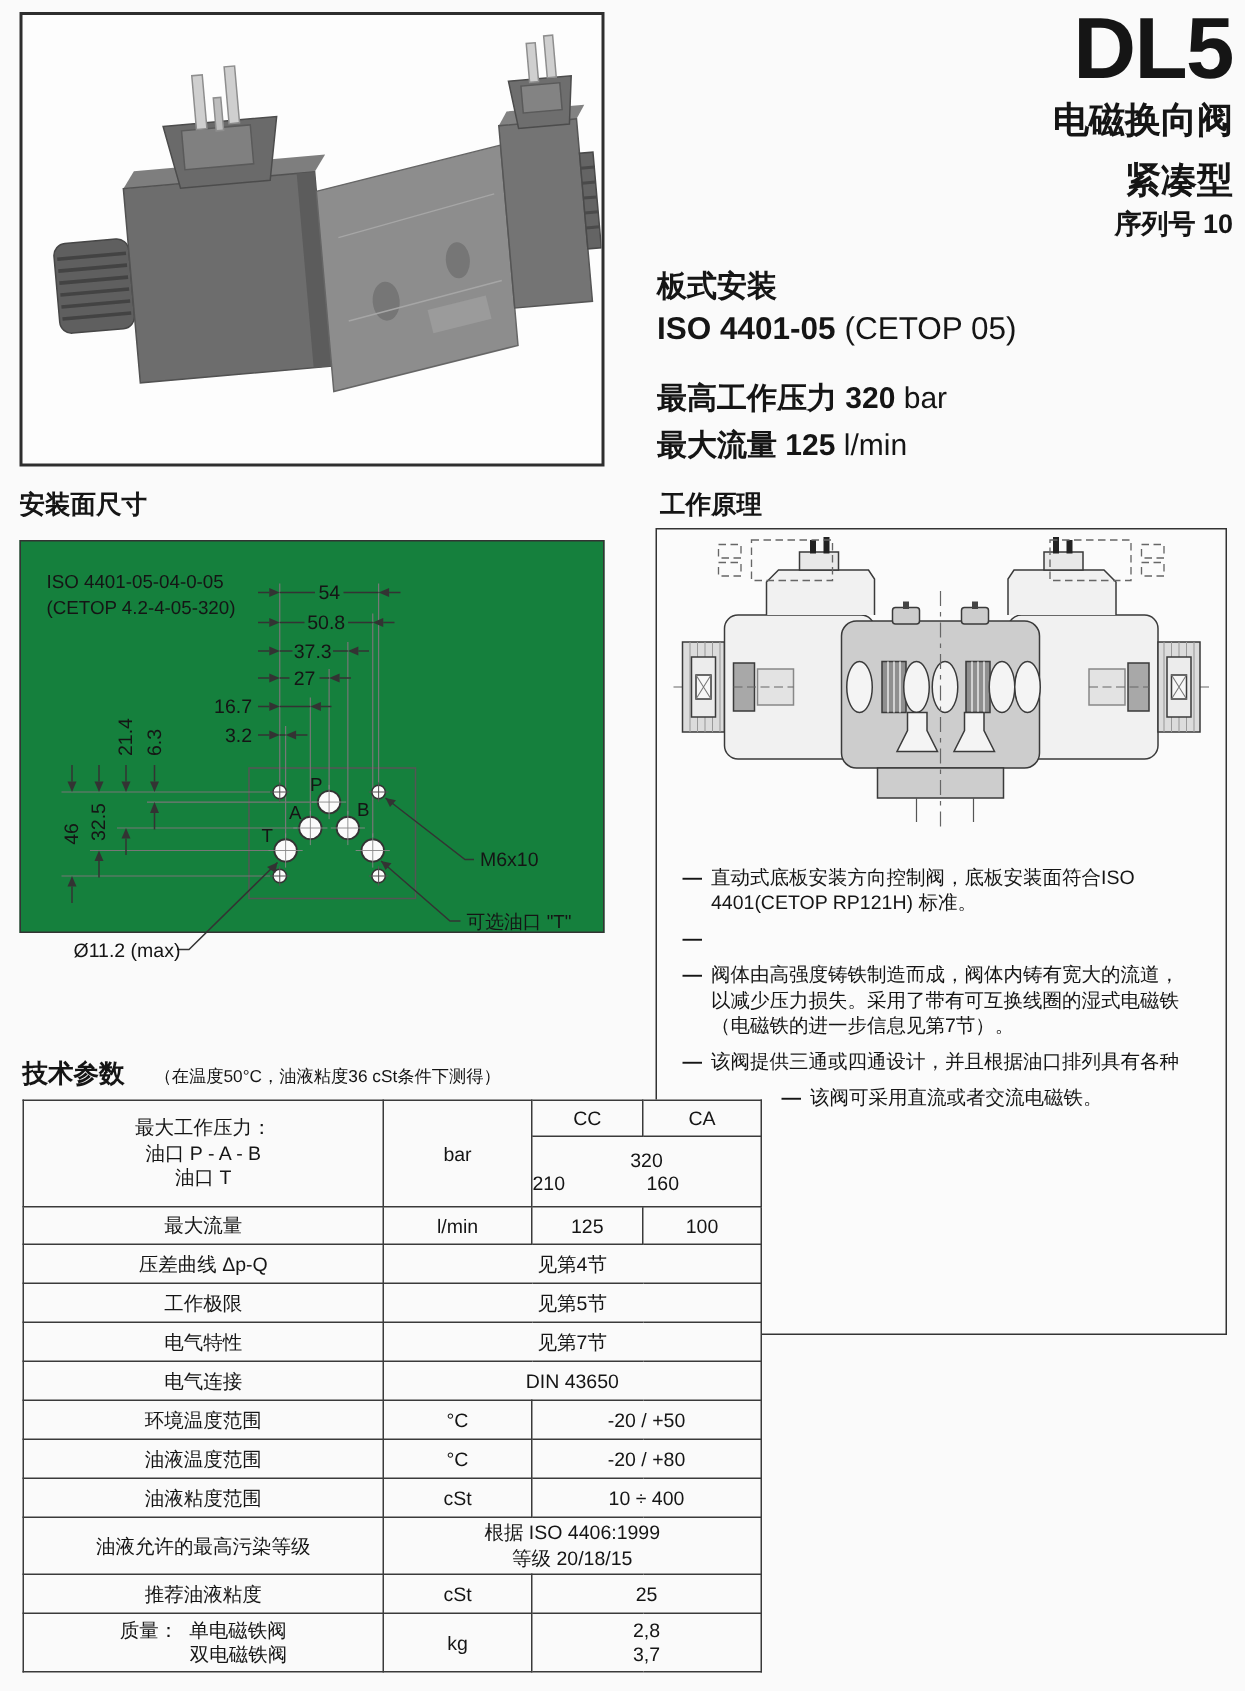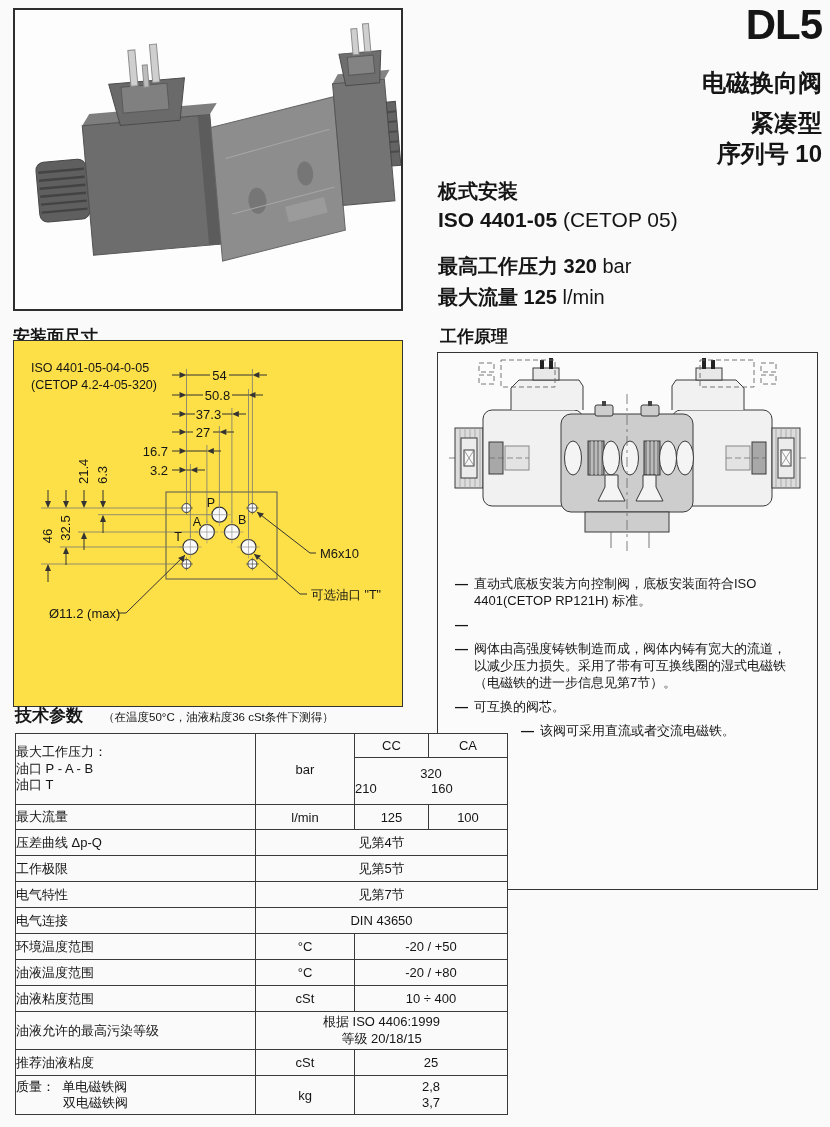--- a/index.html
+++ b/index.html
@@ -3,49 +3,49 @@
 <meta charset="utf-8">
 <style>
   html,body{margin:0;padding:0}
   body{width:830px;height:1127px;position:relative;background:#fafafa;
        font-family:"Liberation Sans","DejaVu Sans",sans-serif;color:#151515;overflow:hidden}
   .abs{position:absolute}
   
   .photo-box{left:13px;top:8px;width:390px;height:303px;border:2px solid #2e2e2e;background:#fdfdfd;box-sizing:border-box}
   
   .title-block{right:8px;top:4px;width:330px;text-align:right;line-height:1}
-  .model{font-size:42px;font-weight:bold;letter-spacing:-1px}
-  .sub1{font-size:24px;font-weight:bold;margin-top:25px}
+  .model{font-size:58px;font-weight:bold;letter-spacing:-1px}
+  .sub1{font-size:24px;font-weight:bold;margin-top:7px}
   .sub2{font-size:24px;font-weight:bold;margin-top:16px}
-  .series{font-size:24px;font-weight:bold;margin-top:7px}
+  .series{font-size:18px;font-weight:bold;margin-top:7px}
   
   .spec-block{left:438px;top:178px;width:380px}
   .spec-l1{font-size:20px;font-weight:bold;line-height:27px}
   .spec-l2{font-size:21px;line-height:30px}
   .spec-l2 .b{font-weight:bold}
   .spec-gap{height:16px}
   .spec-l3{font-size:20px;font-weight:bold;line-height:31px}
   .spec-l3 .u{font-weight:normal}
   
   .sec-hdr{font-size:17px;font-weight:bold}
   
-  .mount-box{left:13px;top:340px;width:390px;height:367px;border:1.5px solid #333;box-sizing:border-box;background:#fde047}
+  .mount-box{left:13px;top:360px;width:390px;height:262px;border:1.5px solid #333;box-sizing:border-box;background:#15803d}
   .principle-box{left:437px;top:352px;width:381px;height:538px;border:1.5px solid #333;box-sizing:border-box;background:#fbfbfb}
   
   .bullets{padding:13px 10px 0 17px}
   .bullet{display:flex;margin-bottom:7px;font-size:13px;line-height:17px}
   .bullet .dash{width:19px;flex:none;font-weight:bold}
   .bullet-last{margin-left:66px}
   
   .tech-hdr{left:15px;top:704px;white-space:nowrap}
   .tech-hdr .t{font-size:17px;font-weight:bold}
   .tech-hdr .n{font-size:11.5px;margin-left:20px}
   table.params{left:15px;top:733px;position:absolute;border-collapse:collapse;background:#fafafa;table-layout:fixed;width:492px}
   table.params td,table.params th{border:1px solid #3a3a3a;font-size:13px;font-weight:normal;padding:0;vertical-align:middle}
-  td.lbl{padding-left:13px;text-align:left}
+  td.lbl{padding-left:13px;text-align:center}
   td.ctr,th.ctr{text-align:center}
   .c1{width:240px}.c2{width:99px}.c3{width:74px}.c4{width:79px}
   th.colhdr{font-size:13.5px;font-weight:bold;height:23px}
   .h47{height:47px}.h25{height:25px}.h26{height:26px}.h38{height:38px}.h39{height:39px}
   .plines div{line-height:16.5px}
   .split{display:flex}
   .split span{flex:1;text-align:left}
   .two-line div{line-height:16.5px;}
   .mass-ind{padding-left:47px}
   svg text{fill:#151515;stroke:none}
@@ -337,21 +337,21 @@
       <span class="dash">—</span>
       <div>
           <div>阀体由高强度铸铁制造而成，阀体内铸有宽大的流道，</div>
           <div>以减少压力损失。采用了带有可互换线圈的湿式电磁铁</div>
           <div>（电磁铁的进一步信息见第7节）。</div>
         </div>
     </div>
     <div class="bullet">
       <span class="dash">—</span>
       <div>
-          <div>可互换的阀芯。</div>
+          <div>该阀提供三通或四通设计，并且根据油口排列具有各种</div>
         </div>
     </div>
     <div class="bullet bullet-last">
       <span class="dash">—</span>
       <div>
           <div>该阀可采用直流或者交流电磁铁。</div>
         </div>
     </div>
   </div>
 </div>

